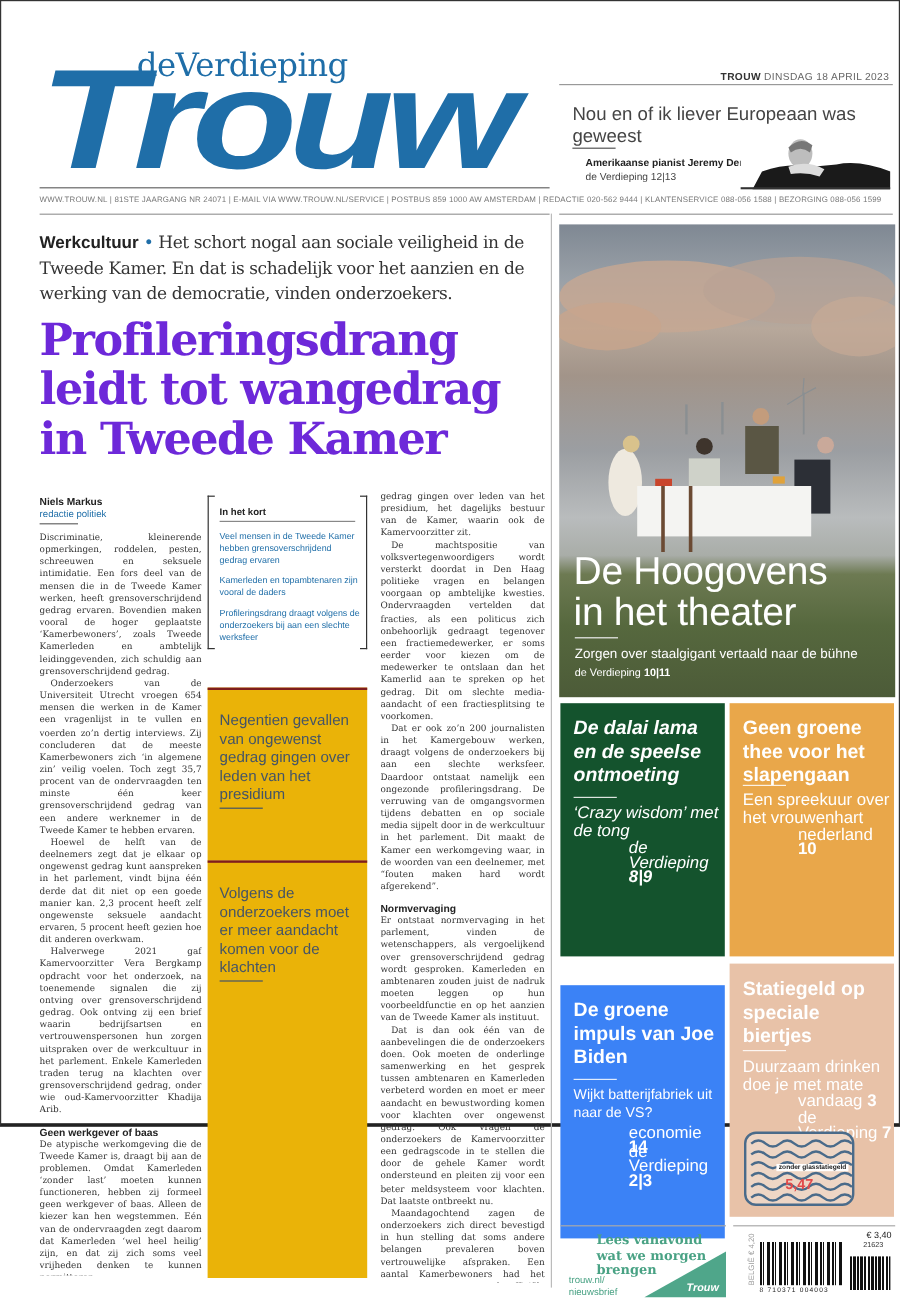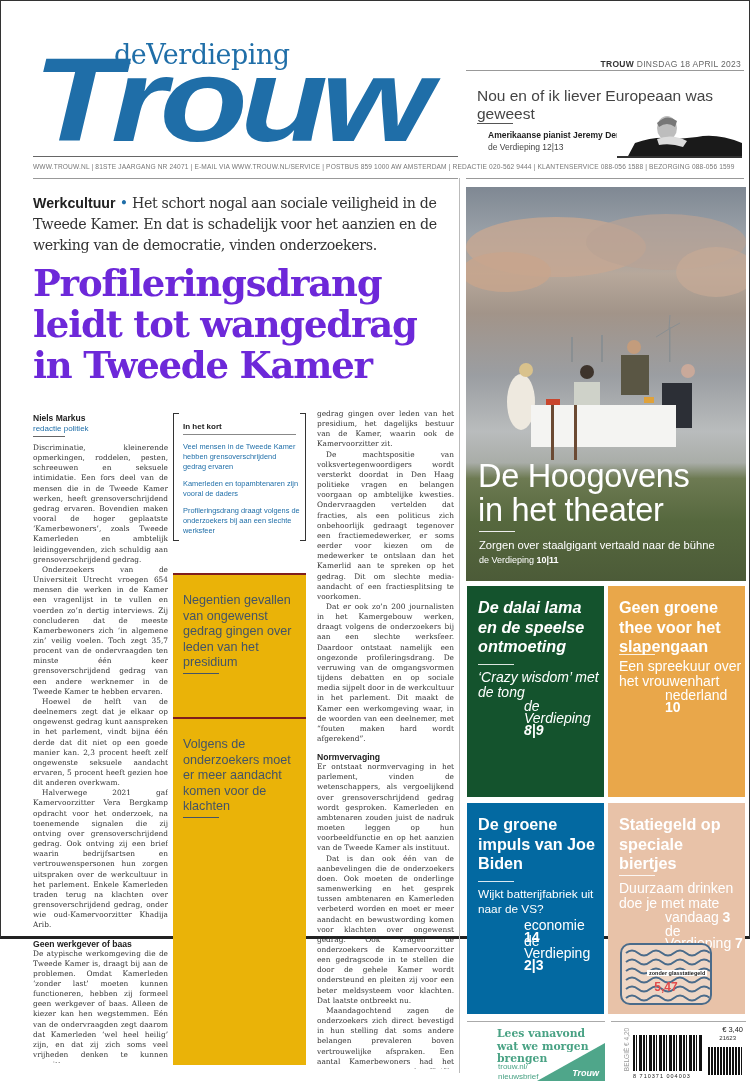--- a/index.html
+++ b/index.html
@@ -70,32 +70,32 @@
 
   .tile { position: absolute; width: 137px; height: 211px; color: #fff; }
   .tile .t { position: absolute; left: 11px; top: 12px; width: 125px; font-size: 16.2px; line-height: 19.5px; font-weight: bold; }
   .tile .tr { position: absolute; left: 11px; width: 36px; height: 1px; background: rgba(255,255,255,0.85); }
   .tile .s { position: absolute; left: 11px; width: 128px; font-size: 14px; line-height: 14.5px; font-weight: 300; }
   .tile .r { position: absolute; left: 11px; font-size: 14px; line-height: 12px; margin-left: 46px; }
   .tile .r b { font-weight: bold; }
 
   .t1 { left: 466px; top: 585px; background: #14532d; font-style: italic; }
   .t2 { left: 607px; top: 585px; background: #e9a74a; }
-  .t3 { left: 466px; top: 802px; background: #0369a1; }
+  .t3 { left: 466px; top: 820px; background: #3b82f6; }
   .t4 { left: 607px; top: 802px; background: #e8c2a8; }
   .t4 .t, .t4 .s, .t4 .r { color: #fff; }
 
   .deposit { position: absolute; left: 12px; top: 140px; width: 92px; height: 62px; border: 2px solid #4a6b8a; border-radius: 10px; overflow: hidden; background: #eed6c5; }
   .deposit-label { position: absolute; left: 25px; top: 25px; background: #fff; color: #222; font-size: 5.5px; font-weight: bold; padding: 0 2px; }
   .deposit-price { position: absolute; left: 0; width: 100%; top: 35px; text-align: center; font-size: 12px; font-weight: bold; color: #e24b4b; }
 
   
   .promo { position: absolute; left: 466px; top: 1020px; width: 138px; height: 60px; border-top: 1px solid #aaa; }
   .promo-title { position: absolute; left: 7px; top: 6px; font-family: "DejaVu Serif", serif; font-weight: bold; font-size: 10.8px; line-height: 12.5px; color: #49a284; margin-left: 23px; }
-  .promo-url { position: absolute; left: 7px; top: 40px; font-size: 8px; line-height: 9.5px; color: #49a284; margin-left: 24px; }
+  .promo-url { position: absolute; left: 7px; top: 40px; font-size: 8px; line-height: 9.5px; color: #49a284; }
   .promo-tri { position: absolute; right: 0; bottom: 0; width: 0; height: 0; border-left: 68px solid transparent; border-bottom: 38px solid #4fa68a; }
   .promo-logo { position: absolute; right: 6px; bottom: 3px; font-weight: bold; font-style: italic; font-size: 9px; color: #fff; }
 
   .barcode { position: absolute; left: 610px; top: 1020px; width: 135px; height: 60px; border-top: 1px solid #aaa; }
   .barcode .belgie { position: absolute; left: -6px; top: 24px; transform: rotate(-90deg); font-size: 6.5px; color: #999; white-space: nowrap; }
   .barcode .price { position: absolute; right: 3px; top: 3px; font-size: 7.5px; color: #222; }
   .barcode .code { position: absolute; right: 10px; top: 13px; font-size: 6px; color: #333; }
   .barcode .bars1 { position: absolute; left: 22px; top: 13px; width: 70px; height: 36px; background: repeating-linear-gradient(90deg, #111 0 2px, #fff 2px 3px, #111 3px 4px, #fff 4px 6px, #111 6px 9px, #fff 9px 10px); }
   .barcode .bars2 { position: absolute; left: 97px; top: 25px; width: 34px; height: 28px; background: repeating-linear-gradient(90deg, #111 0 2px, #fff 2px 3px, #111 3px 5px, #fff 5px 6px); }
   .barcode .digits { position: absolute; left: 22px; top: 51px; font-size: 5.5px; color: #222; letter-spacing: 1px; background: #fff; }

